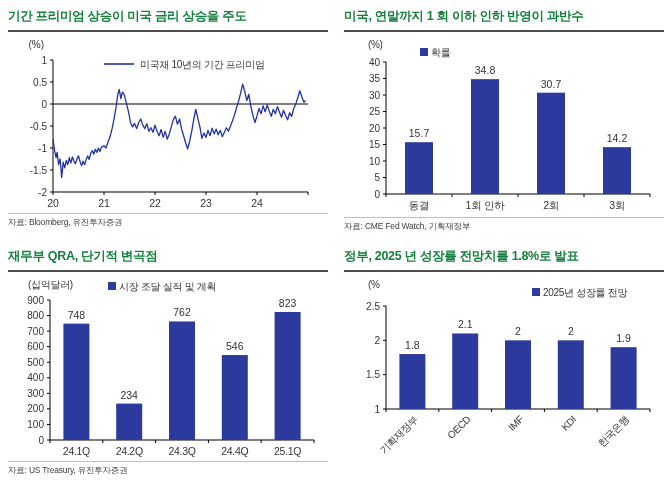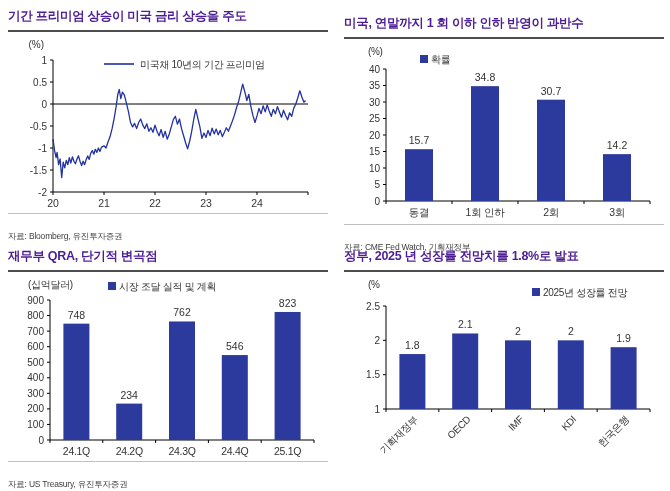--- a/index.html
+++ b/index.html
@@ -1,26 +1,26 @@
 <!DOCTYPE html>
 <html><head>
 <meta charset="utf-8">
 <style>
   html,body{margin:0;padding:0;background:#ffffff;}
   body{width:670px;height:491px;position:relative;overflow:hidden;
        font-family:"Liberation Sans","DejaVu Sans",sans-serif;color:#1a1a1a;}
   .panel{position:absolute;width:320px;}
   #p0{left:8px;top:6px;}
-  #p1{left:344px;top:6px;margin-top:7px;}
+  #p1{left:344px;top:6px;}
   #p2{left:8px;top:246px;}
   #p3{left:344px;top:246px;}
   .ptitle{font-size:12.5px;font-weight:bold;letter-spacing:-0.3px;
-          padding:2px 0 5px 0;border-bottom:2px solid #4d4d4d;color:#4c1d95;}
+          padding:2px 0 5px 0;border-bottom:2px solid #4d4d4d;color:#15803d;}
   .chartbox{display:block;margin-top:2px;}
-  .src{border-top:1px solid #c0c0c0;margin-top:1px;padding-top:17px;
+  .src{border-top:1px solid #c0c0c0;margin-top:1px;padding-top:3px;
        font-size:8.5px;color:#404040;letter-spacing:-0.2px;}
   svg text{font-family:"Liberation Sans","DejaVu Sans",sans-serif;}
 </style>
 </head>
 <body>
 
 <section class="panel" id="p0">
   <div class="ptitle">기간 프리미엄 상승이 미국 금리 상승을 주도</div>
   <svg class="chartbox" id="chart-0" width="320" height="178">
       <text x="36" y="14" text-anchor="end" font-size="10" fill="#333333">(%)</text>

